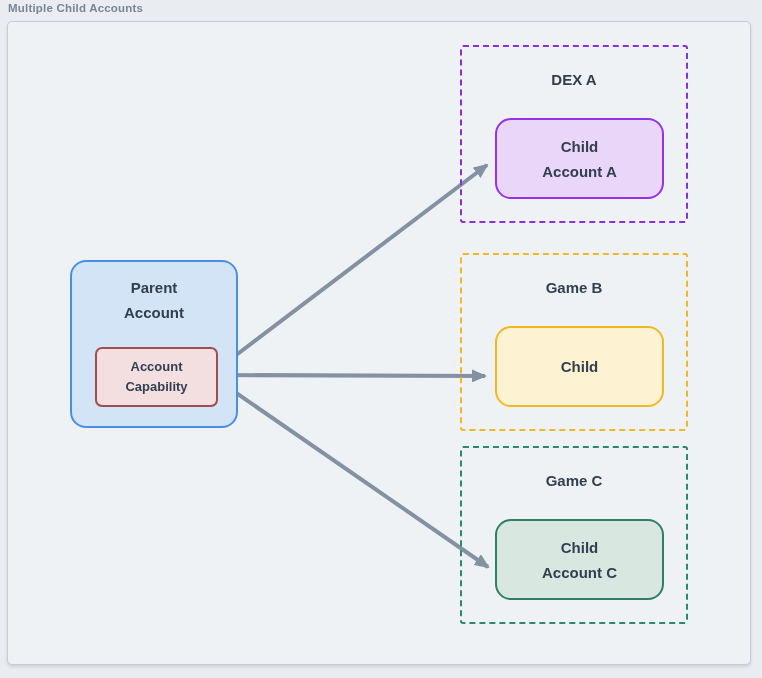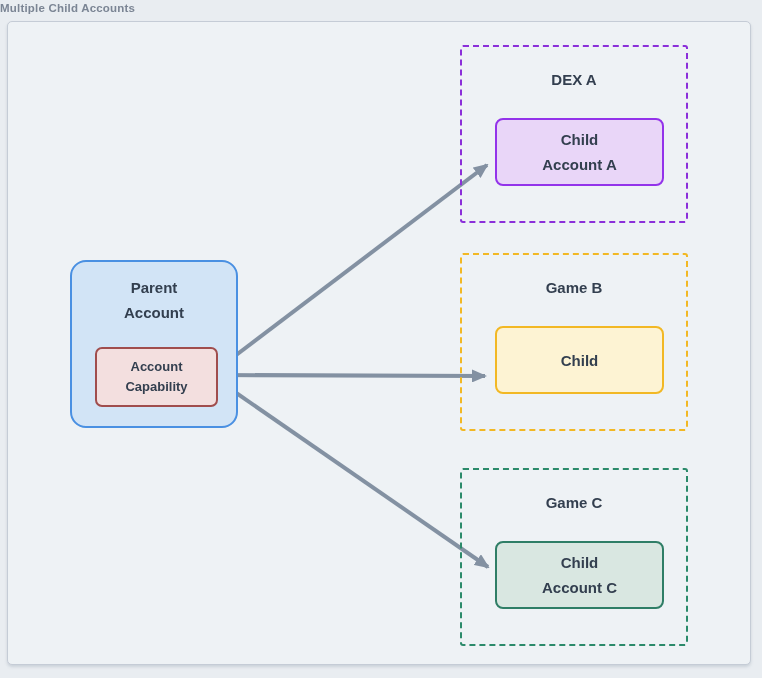--- a/index.html
+++ b/index.html
@@ -10,21 +10,21 @@
   }
   .page {
     position: relative;
     width: 762px;
     height: 678px;
     background: #e9edf1;
     overflow: hidden;
   }
   .diagram-title {
     position: absolute;
-    left: 0;
+    left: 8px;
     top: 2px;
     font-size: 11.5px;
     font-weight: 600;
     letter-spacing: 0.2px;
     color: #7b8594;
   }
   .canvas {
     position: absolute;
     left: 7px;
     top: 21px;
@@ -86,36 +86,36 @@
   .group {
     position: absolute;
     left: 452px;
     width: 228px;
     height: 178px;
     box-sizing: border-box;
     border-radius: 3px;
   }
   .group-a { top: 23px;  border: 2px dashed #8b2fd9; }
   .group-b { top: 231px; border: 2px dashed #f2b824; }
-  .group-c { top: 446px; border: 2px dashed #2b8a6a; }
+  .group-c { top: 424px; border: 2px dashed #2b8a6a; }
   .group-label {
     position: absolute;
     top: 24px;
     left: 0;
     width: 100%;
     font-size: 15px;
   }
   .child-box {
     position: absolute;
     left: 33px;
     top: 71px;
     width: 169px;
-    height: 68px;
+    height: 81px;
     box-sizing: border-box;
-    border-radius: 8px;
+    border-radius: 16px;
     display: flex;
     flex-direction: column;
     justify-content: center;
     font-size: 15px;
     line-height: 25px;
   }
   .child-box span { display: block; }
   .child-a { background: #e9d6f8; border: 2px solid #9333ea; }
   .child-b { background: #fdf3d3; border: 2px solid #f2b824; }
   .child-c { background: #d9e7e1; border: 2px solid #2f7e66; }

